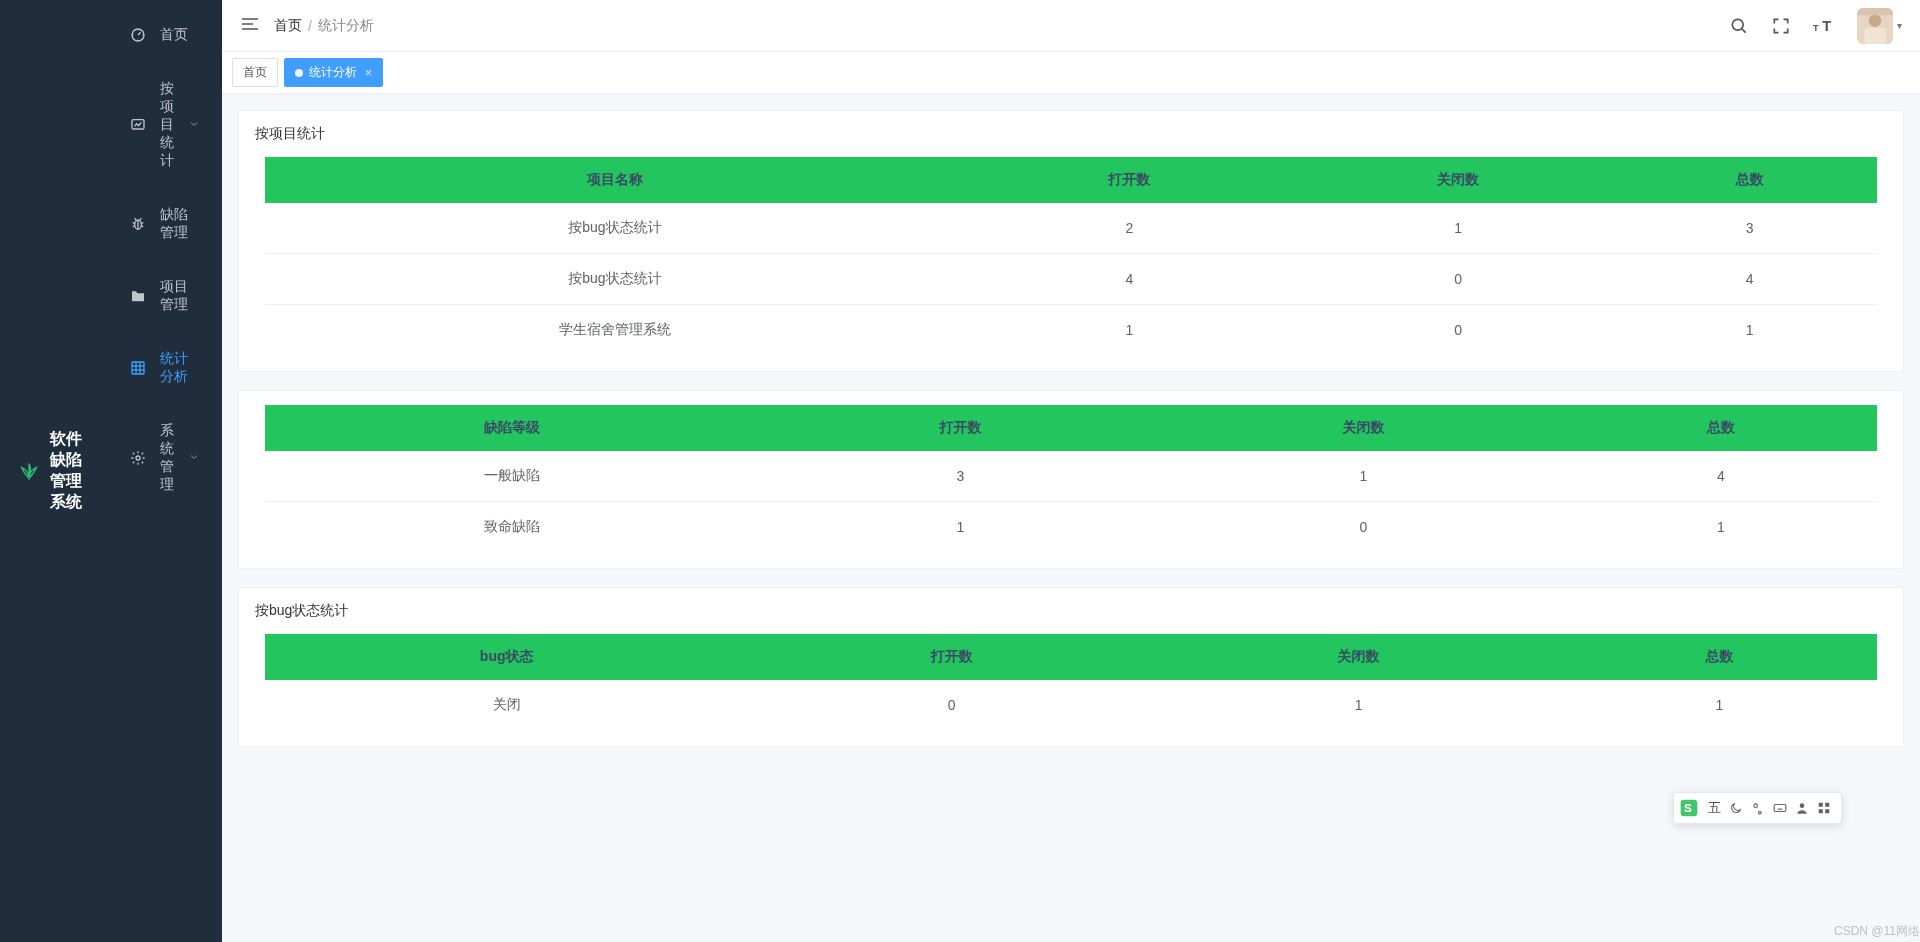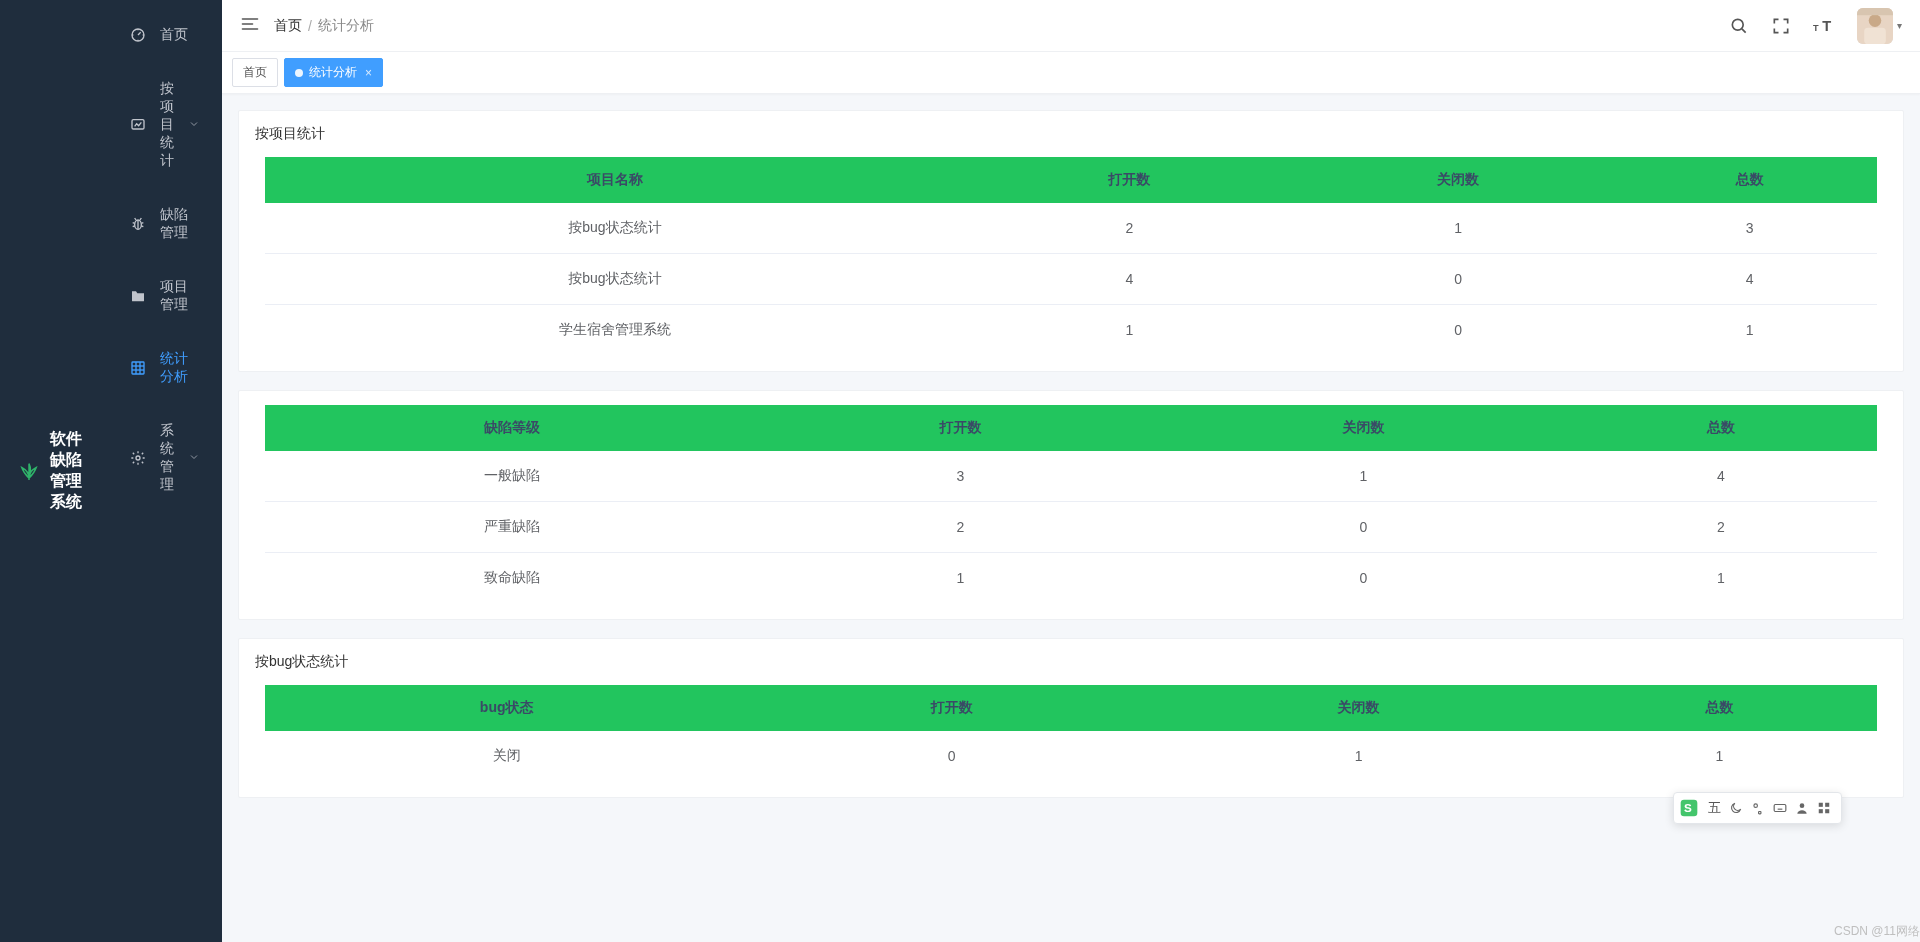--- a/index.html
+++ b/index.html
@@ -249,26 +249,20 @@
             </tr>
           </thead>
           <tbody>
             <tr>
               <td>一般缺陷</td>
               <td>3</td>
               <td>1</td>
               <td>4</td>
             </tr>
             <tr>
-              <td>严重缺陷</td>
-              <td>2</td>
-              <td>0</td>
-              <td>2</td>
-            </tr>
-            <tr>
               <td>致命缺陷</td>
               <td>1</td>
               <td>0</td>
               <td>1</td>
             </tr>
           </tbody>
         </table>
       </div>
       <div class="panel">
         <div class="panel-title">按bug状态统计</div>

